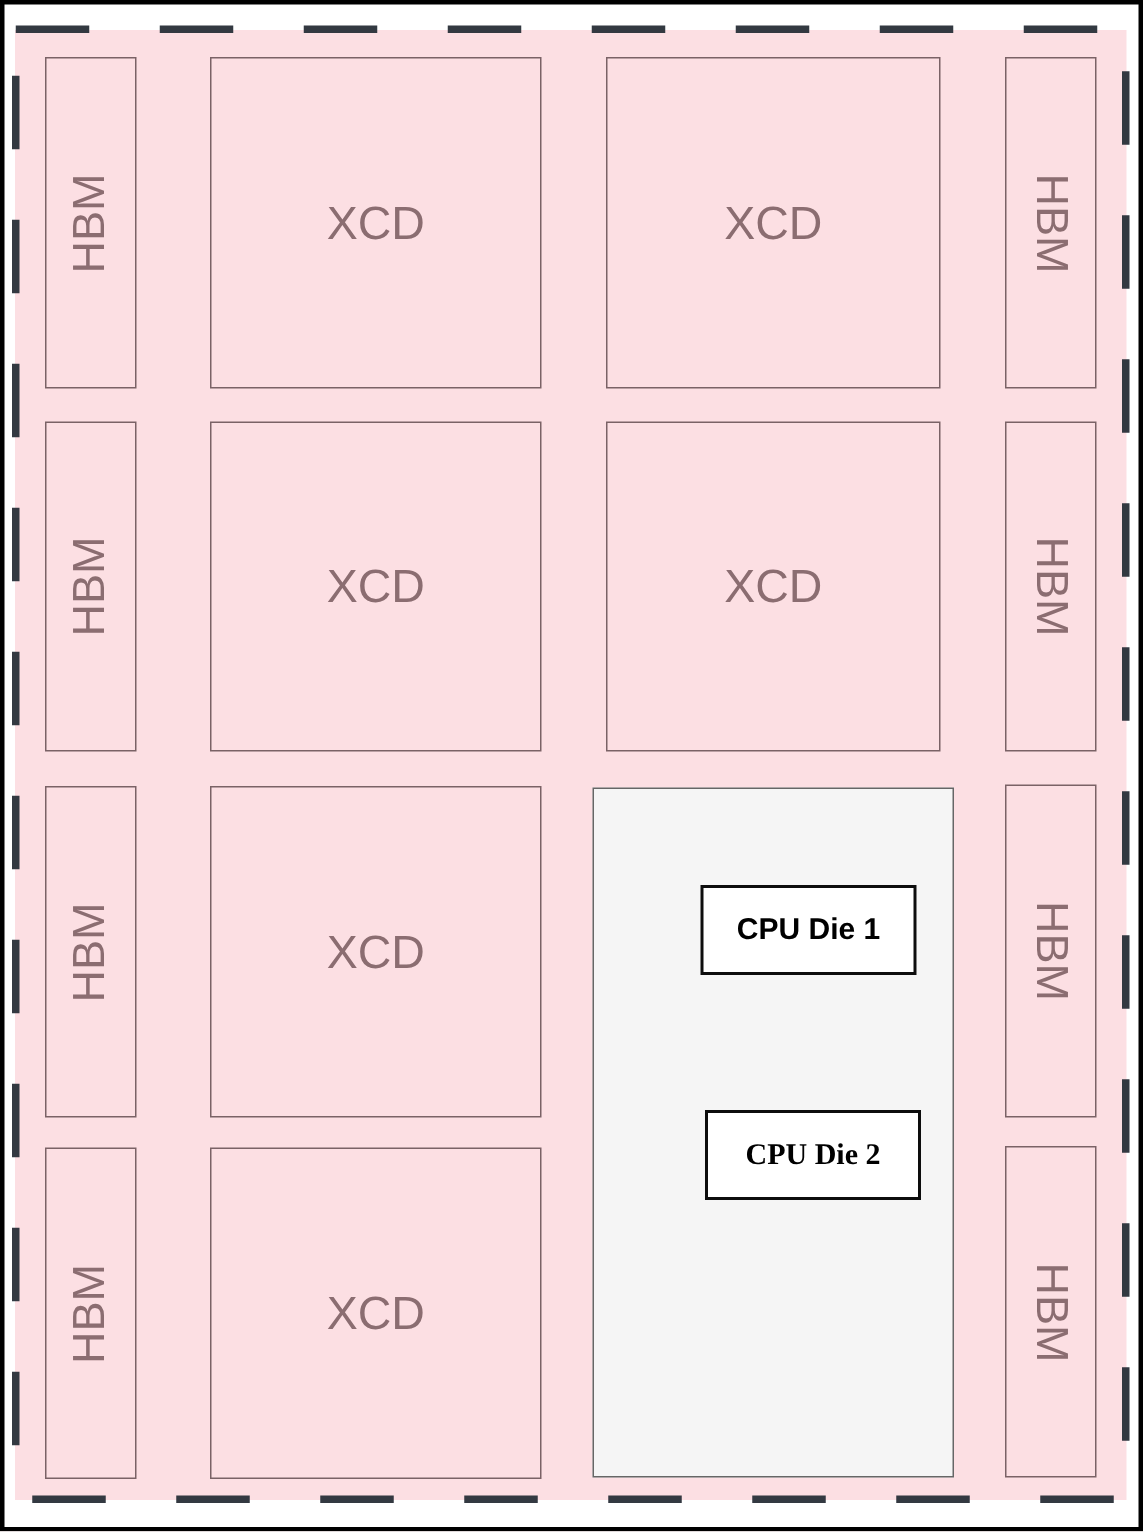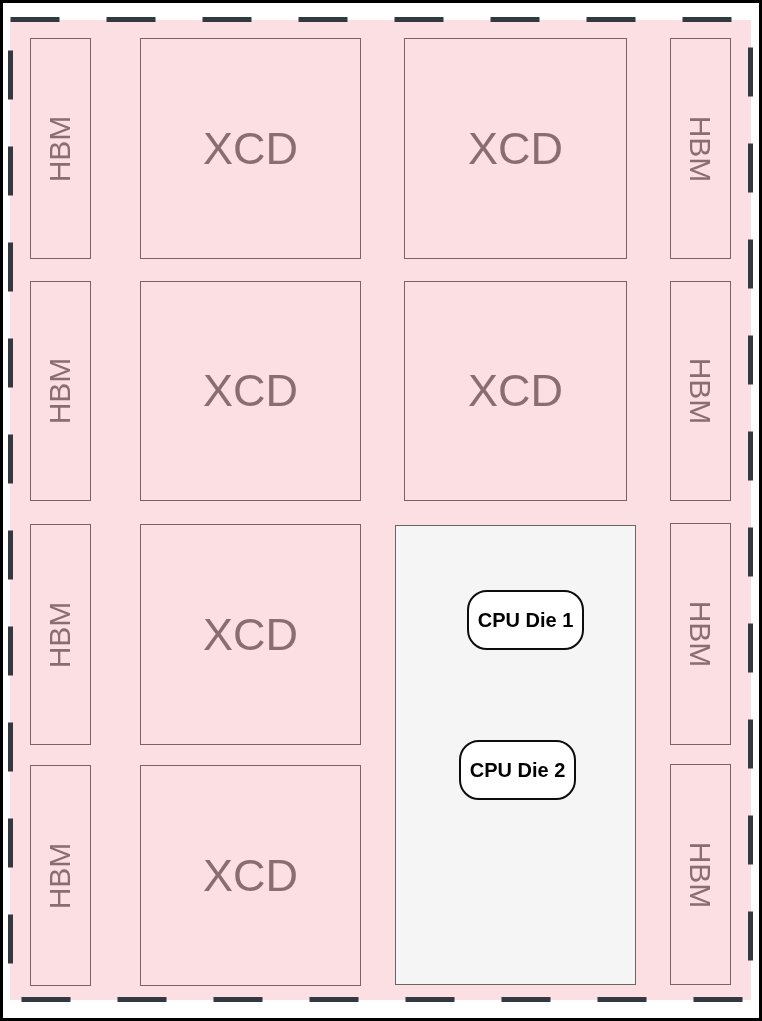--- a/index.html
+++ b/index.html
@@ -47,21 +47,21 @@
     background: #fcdfe3;
     display: flex;
     align-items: center;
     justify-content: center;
     z-index: 2;
   }
   .block-label {
     color: #8b6d71;
     white-space: nowrap;
   }
-  .xcd .block-label { font-size: 45px; text-align: right; }
+  .xcd .block-label { font-size: 31px; text-align: right; }
   .hbm .block-label { font-size: 30px; }
   .rot-ccw { transform: rotate(-90deg); }
   .rot-cw  { transform: rotate(90deg); }
 
   
   .hbm { width: 61px; }
   .hbm-l { left: 30px; }
   .hbm-r { left: 670px; }
   .xcd-a { left: 140px; width: 221px; }
   .xcd-b { left: 404px; width: 223px; }
@@ -78,35 +78,35 @@
     left: 395px;
     top: 525px;
     width: 241px;
     height: 460px;
     background: #f5f5f5;
     border: 1px solid #666666;
     z-index: 3;
   }
   .cpu-die {
     position: absolute;
-    width: 117px;
+    width: 144px;
     height: 60px;
     background: #ffffff;
     border: 2px solid #0d0d0d;
-    border-radius: 20px;
+    border-radius: 0;
     display: flex;
     align-items: center;
     justify-content: center;
     font-size: 20px;
     font-weight: bold;
     color: #000000;
     white-space: nowrap;
   }
   .cpu-die-1 { left: 71px;  top: 64px;  }
-  .cpu-die-2 { left: 63px;  top: 214px; }
+  .cpu-die-2 { left: 74px;  top: 214px; font-family: Liberation Serif, serif; }
   .cpu-die-3 { left: 77px;  top: 344px; }
 </style>
 </head>
 <body>
 
 <div class="page">
 
   <div class="package"></div>
 
   <svg class="dash-overlay" width="762" height="1021" viewBox="0 0 762 1021" xmlns="http://www.w3.org/2000/svg">

